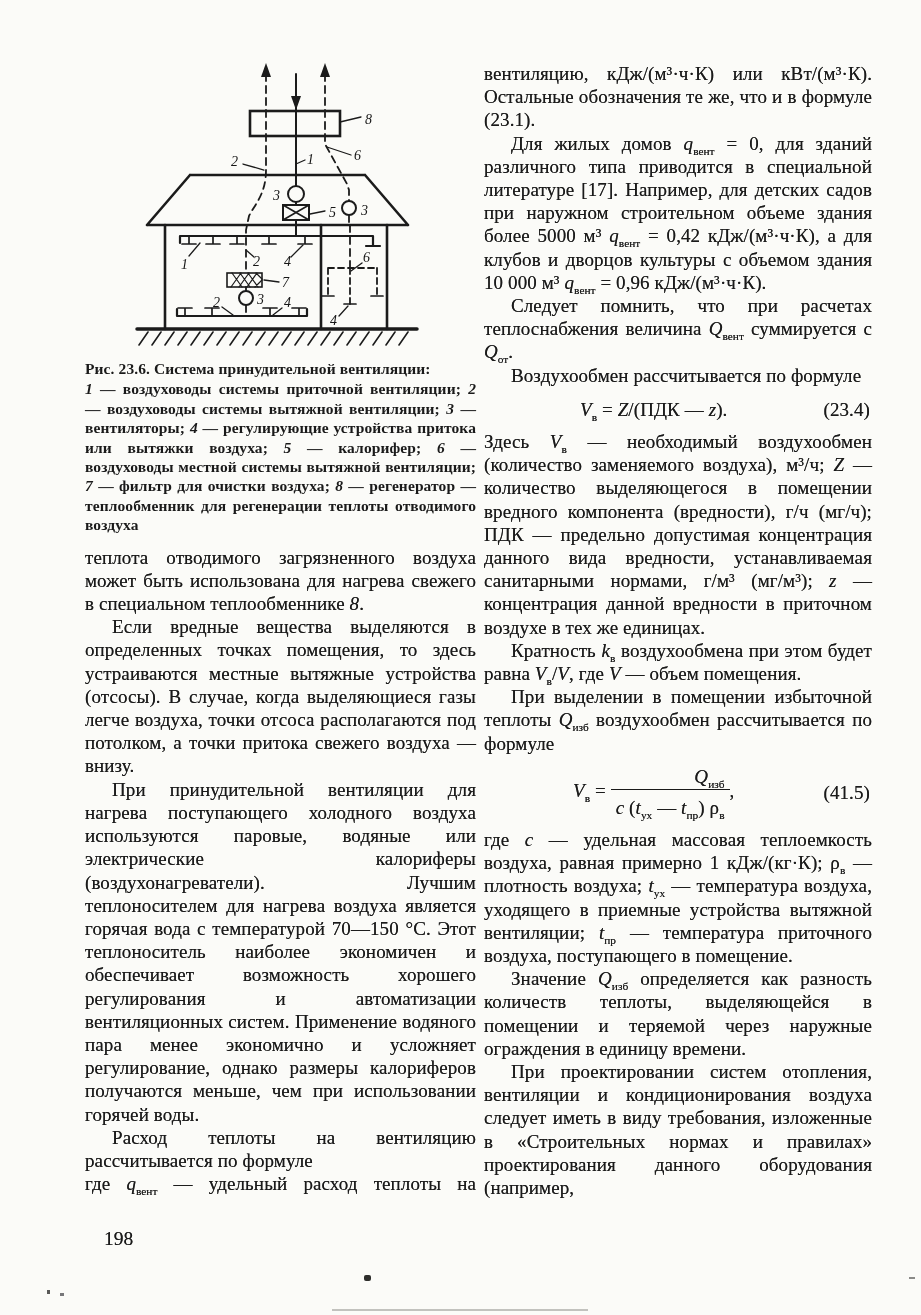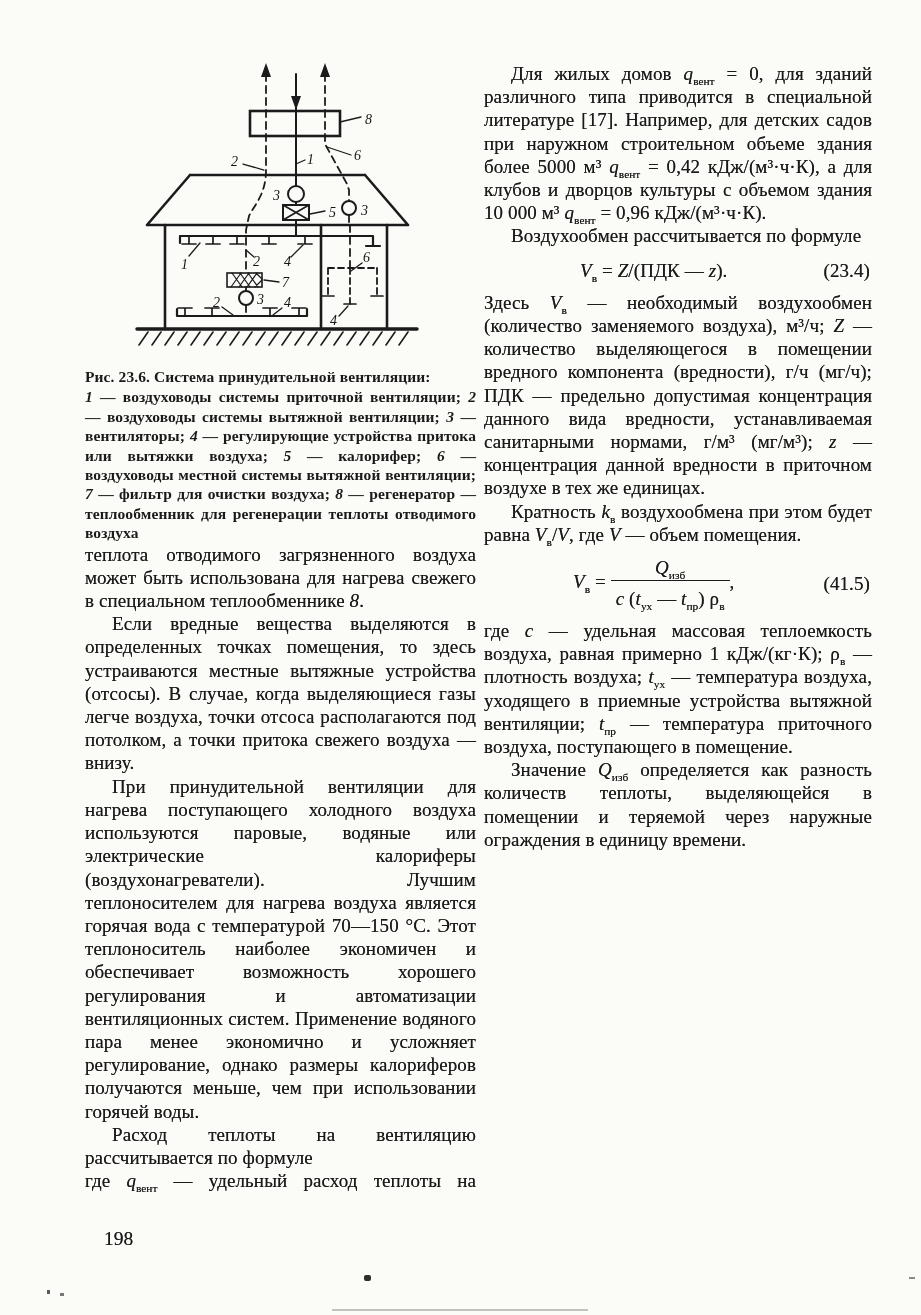--- a/index.html
+++ b/index.html
@@ -17,28 +17,28 @@
   }
   #left-col{left:85px;top:58px;width:391px}
   #right-col{left:484px;top:62px;width:388px}
   p{margin:0;padding:0}
   p.ind{text-indent:27px}
   .jlast{text-align-last:justify}
   sub{font-size:.6em;line-height:0;letter-spacing:0}
   i{font-style:italic}
   .caption{
     font-size:15.5px;line-height:19.4px;font-weight:bold;
-    margin-top:17px;text-shadow:none;
+    margin-top:9px;text-shadow:none;
   }
   .caption-title{margin-bottom:1px}
-  .bodytext{}
+  .bodytext{margin-top:11px}
   .eqrow{display:flex;align-items:center;margin:11px 0 9px;text-indent:0}
   .eqbody{flex:1;text-align:center}
   .eqnum{text-align:left;padding-right:2px}
-  .frac{display:inline-block;vertical-align:middle;text-align:center;line-height:22px}
+  .frac{display:inline-block;vertical-align:middle;text-align:right;line-height:22px}
   .frac>span{display:block}
   .frac .den{border-top:1.6px solid #1a1a1a;padding:7px 5px 0}
   .frac .num{padding:0 5px 1px}
   #figure-svg{display:block}
   #figure-svg text{font-size:14px;font-style:italic;fill:#161616;text-shadow:none}
   #page-number{position:absolute;left:104px;top:1228px;font-size:19.5px;text-shadow:0 0 .6px rgba(25,25,25,.75)}
   .artifact{position:absolute;background:#9a9a96}
   #bottom-line{left:332px;top:1309px;width:256px;height:2px;background:#c2c2be}
   #speck-1{left:47px;top:1290px;width:3px;height:4px;background:#5a5a58}
   #speck-2{left:60px;top:1293px;width:4px;height:3px;background:#77777a}
@@ -124,36 +124,40 @@
   <div class="bodytext">
     <p>теплота отводимого загрязненного воздуха может быть использована для нагрева свежего в специальном теплообменнике <i>8</i>.</p>
     <p class="ind">Если вредные вещества выделяются в определенных точках помещения, то здесь устраиваются местные вытяжные устройства (отсосы). В случае, когда выделяющиеся газы легче воздуха, точки отсоса располагаются под потолком, а точки притока свежего воздуха — внизу.</p>
     <p class="ind">При принудительной вентиляции для нагрева поступающего холодного воздуха используются паровые, водяные или электрические калориферы (воздухонагреватели). Лучшим теплоносителем для нагрева воздуха является горячая вода с температурой 70—150 °С. Этот теплоноситель наиболее экономичен и обеспечивает возможность хорошего регулирования и автоматизации вентиляционных систем. Применение водяного пара менее экономично и усложняет регулирование, однако размеры калориферов получаются меньше, чем при использовании горячей воды.</p>
     <p class="ind">Расход теплоты на вентиляцию рассчитывается по формуле</p>
     <p class="jlast">где <i>q</i><sub>вент</sub> — удельный расход теплоты на</p>
   </div>
 </div>
 
 <div id="right-col" class="col">
+  <p>вентиляцию, кДж/(м³·ч·К) или кВт/(м³·К). Остальные обозначения те же, что и в формуле (23.1).</p>
   <p class="ind">Для жилых домов <i>q</i><sub>вент</sub> = 0, для зданий различного типа приводится в специальной литературе [17]. Например, для детских садов при наружном строительном объеме здания более 5000 м³ <i>q</i><sub>вент</sub> = 0,42 кДж/(м³·ч·К), а для клубов и дворцов культуры с объемом здания 10 000 м³ <i>q</i><sub>вент</sub> = 0,96 кДж/(м³·ч·К).</p>
+  <p class="ind">Следует помнить, что при расчетах теплоснабжения величина <i>Q</i><sub>вент</sub> суммируется с <i>Q</i><sub>от</sub>.</p>
   <p class="ind">Воздухообмен рассчитывается по формуле</p>
   <div class="eqrow">
     <span class="eqbody"><i>V</i><sub>в</sub> = <i>Z</i>/(ПДК — <i>z</i>).</span>
     <span class="eqnum">(23.4)</span>
   </div>
   <p>Здесь <i>V</i><sub>в</sub> — необходимый воздухообмен (количество заменяемого воздуха), м³/ч; <i>Z</i> — количество выделяющегося в помещении вредного компонента (вредности), г/ч (мг/ч); ПДК — предельно допустимая концентрация данного вида вредности, устанавливаемая санитарными нормами, г/м³ (мг/м³); <i>z</i> — концентрация данной вредности в приточном воздухе в тех же единицах.</p>
   <p class="ind">Кратность <i>k</i><sub>в</sub> воздухообмена при этом будет равна <i>V</i><sub>в</sub>/<i>V</i>, где <i>V</i> — объем помещения.</p>
+  <p class="ind">При выделении в помещении избыточной теплоты <i>Q</i><sub>изб</sub> воздухообмен рассчитывается по формуле</p>
   <div class="eqrow">
     <span class="eqbody">
       <span><i>V</i><sub>в</sub> = </span><span class="frac"><span class="num"><i>Q</i><sub>изб</sub></span><span class="den"><i>c</i> (<i>t</i><sub>ух</sub> — <i>t</i><sub>пр</sub>) ρ<sub>в</sub></span></span><span>,</span>
     </span>
     <span class="eqnum">(41.5)</span>
   </div>
   <p>где <i>c</i> — удельная массовая теплоемкость воздуха, равная примерно 1 кДж/(кг·К); ρ<sub>в</sub> — плотность воздуха; <i>t</i><sub>ух</sub> — температура воздуха, уходящего в приемные устройства вытяжной вентиляции; <i>t</i><sub>пр</sub> — температура приточного воздуха, поступающего в помещение.</p>
   <p class="ind">Значение <i>Q</i><sub>изб</sub> определяется как разность количеств теплоты, выделяющейся в помещении и теряемой через наружные ограждения в единицу времени.</p>
+  <p class="ind jlast">При проектировании систем отопления, вентиляции и кондиционирования воздуха следует иметь в виду требования, изложенные в «Строительных нормах и правилах» проектирования данного оборудования (например,</p>
 </div>
 
 <div id="page-number">198</div>
 
 <div id="bottom-line" class="artifact"></div>
 <div id="speck-1" class="artifact"></div>
 <div id="speck-2" class="artifact"></div>
 <div id="speck-3" class="artifact"></div>
 <div id="speck-4" class="artifact"></div>
 

